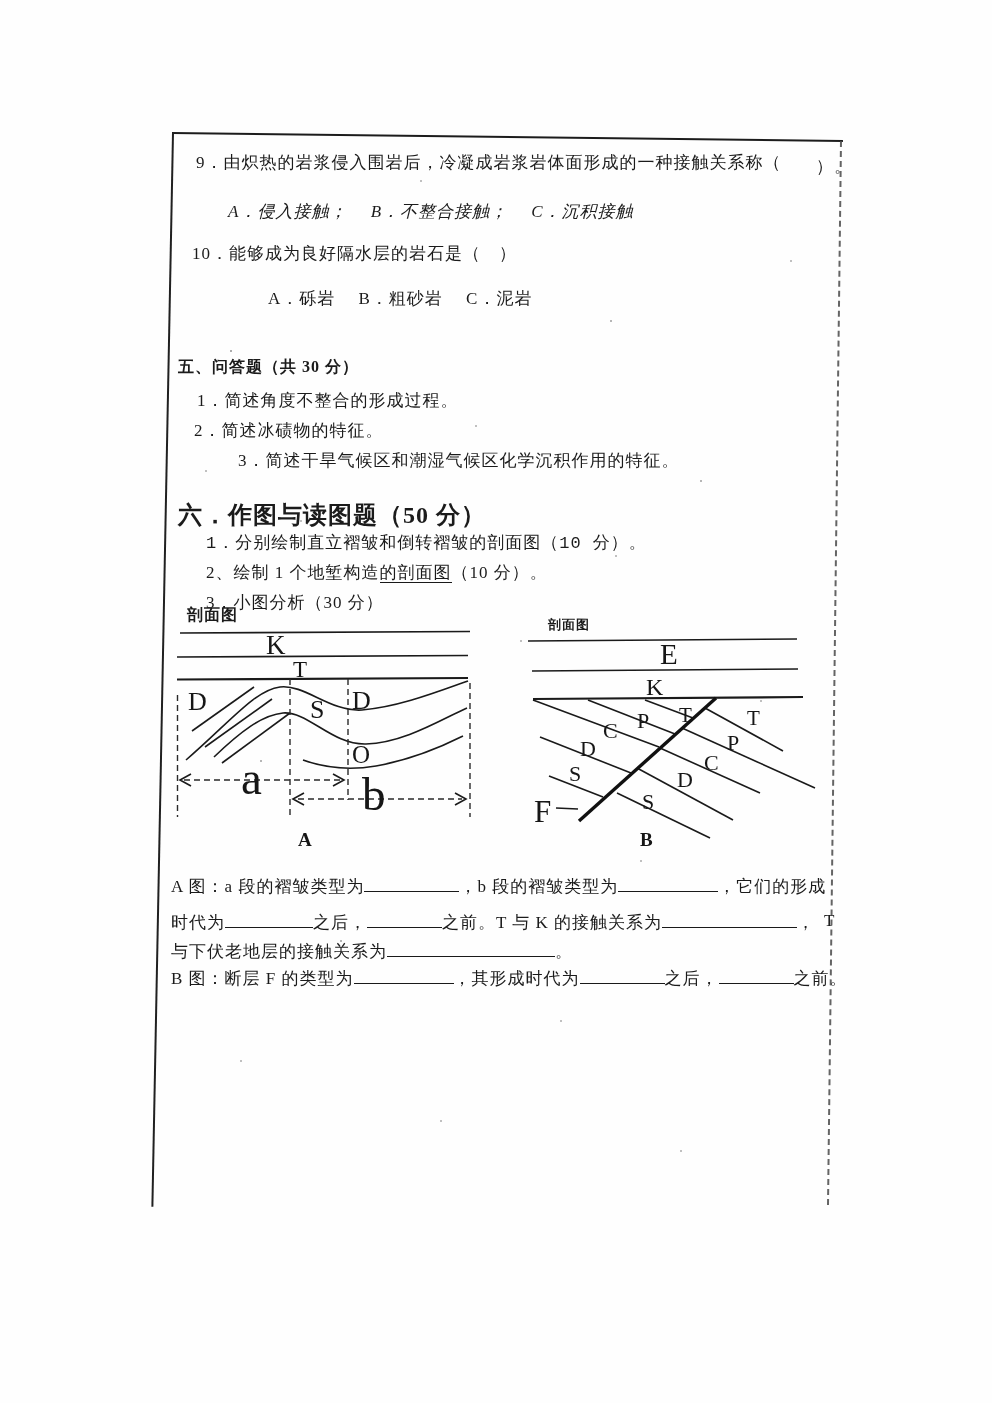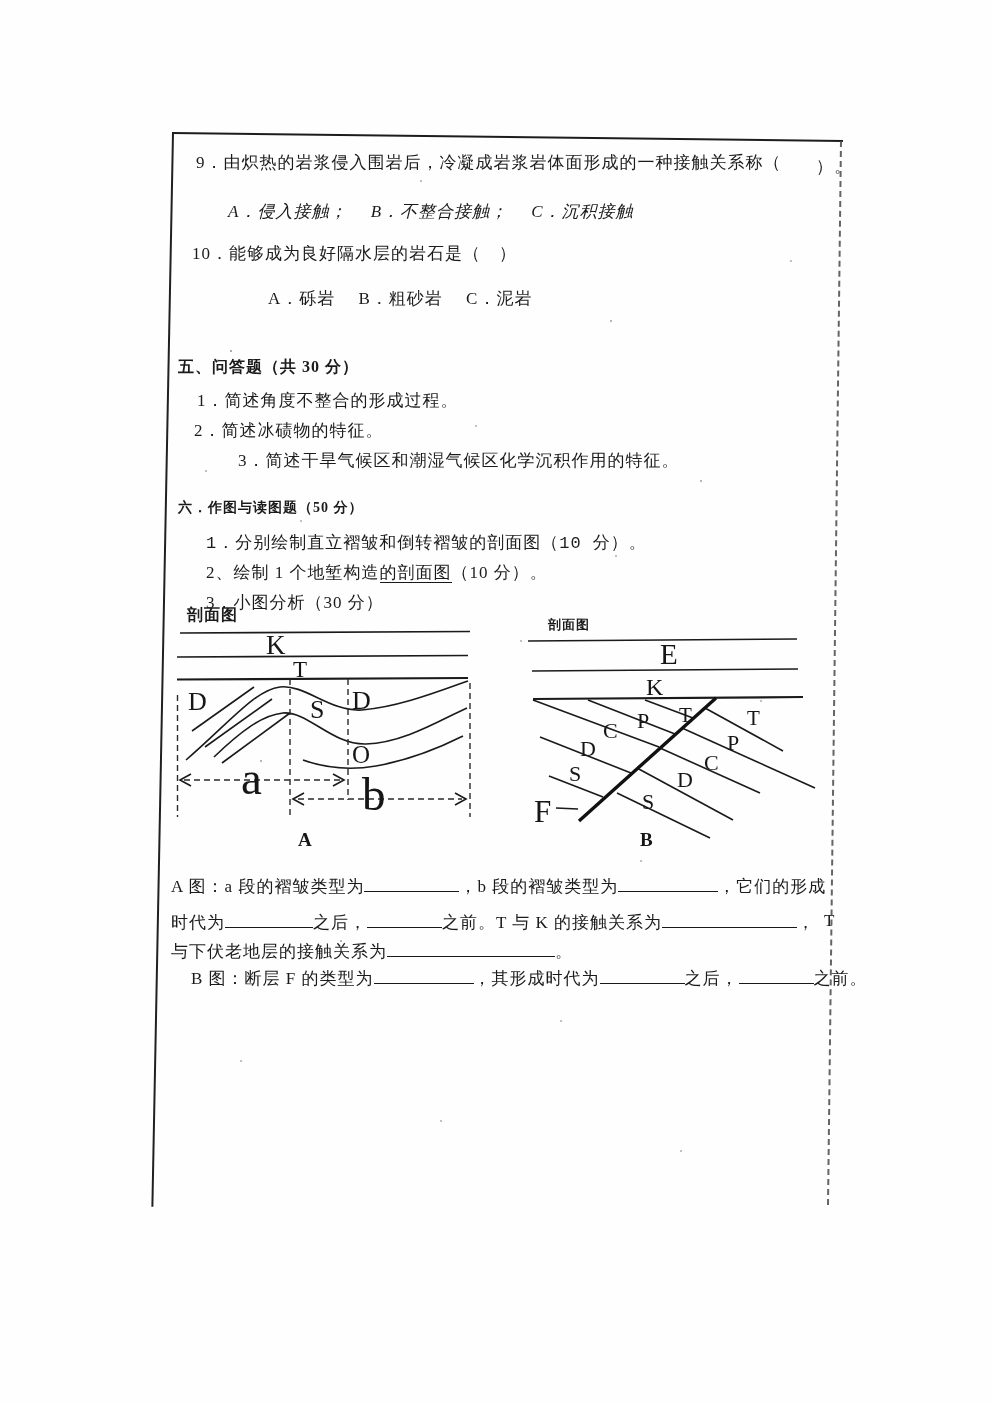--- a/index.html
+++ b/index.html
@@ -40,21 +40,21 @@
   <div class="txt" style="left:228px;top:200px;font-style:italic;">A．侵入接触；　  B．不整合接触；　  C．沉积接触</div>
 
   <div class="txt" style="left:192px;top:242px;">10．能够成为良好隔水层的岩石是（　）</div>
   <div class="txt" style="left:228px;top:287px;margin-left:40px;">A．砾岩　  B．粗砂岩　  C．泥岩</div>
 
   <div class="txt bold" style="left:178px;top:357px;font-size:16px;">五、问答题（共 30 分）</div>
   <div class="txt" style="left:197px;top:389px;">1．简述角度不整合的形成过程。</div>
   <div class="txt" style="left:194px;top:419px;">2．简述冰碛物的特征。</div>
   <div class="txt" style="left:194px;top:449px;margin-left:44px;">3．简述干旱气候区和潮湿气候区化学沉积作用的特征。</div>
 
-  <div class="txt bold" style="left:178px;top:499px;font-size:14px;">六．作图与读图题（50 分）</div>
+  <div class="txt bold" style="left:178px;top:499px;font-size:24px;">六．作图与读图题（50 分）</div>
   <div class="txt" style="left:206px;top:531px;font-family:Liberation Mono, monospace;">1．分别绘制直立褶皱和倒转褶皱的剖面图（10 分）。</div>
   <div class="txt" style="left:206px;top:561px;"><span>2、绘制 1 个地堑构造</span><span style="border-bottom:1.6px solid #191919;">的剖面图</span><span>（10 分）。</span></div>
   <div class="txt" style="left:206px;top:591px;font-family:Liberation Serif, serif;">3．小图分析（30 分）</div>
 
   <div class="caption" style="left:187px;top:605px;">剖面图</div>
 
   <svg style="position:absolute;left:150px;top:625px;" width="340" height="232" viewBox="150 625 340 232">
     <g stroke="#1a1a1a" stroke-width="1.6" fill="none">
       <path d="M180,633 L470,631.5"></path>
       <path d="M177,657 L468,655.5"></path>
@@ -127,15 +127,15 @@
     <text x="640" y="846" font-size="19" font-weight="bold">B</text>
   </svg>
 
   <div class="txt" style="left:171px;top:875px;"><span>A 图：a 段的褶皱类型为</span><span class="blank" style="width:95px;"></span><span>，b 段的褶皱类型为</span><span class="blank" style="width:100px;"></span><span>，它们的形成</span></div>
 
   <div class="txt" style="left:171px;top:911px;"><span>时代为</span><span class="blank" style="width:88px;"></span><span>之后，</span><span class="blank" style="width:75px;"></span><span>之前。T 与 K 的接触关系为</span><span class="blank" style="width:135px;"></span><span>，</span></div>
   <div class="txt" style="left:824px;top:911px;">T</div>
 
   <div class="txt" style="left:171px;top:940px;"><span>与下伏老地层的接触关系为</span><span class="blank" style="width:168px;"></span><span>。</span></div>
 
-  <div class="txt" style="left:171px;top:967px;margin-left:20px;"><span>B 图：断层 F 的类型为</span><span class="blank" style="width:100px;"></span><span>，其形成时代为</span><span class="blank" style="width:85px;"></span><span>之后，</span><span class="blank" style="width:75px;"></span><span>之前。</span></div>
+  <div class="txt" style="left:171px;top:967px;"><span>B 图：断层 F 的类型为</span><span class="blank" style="width:100px;"></span><span>，其形成时代为</span><span class="blank" style="width:85px;"></span><span>之后，</span><span class="blank" style="width:75px;"></span><span>之前。</span></div>
 
 </div>
 
 </body></html>

